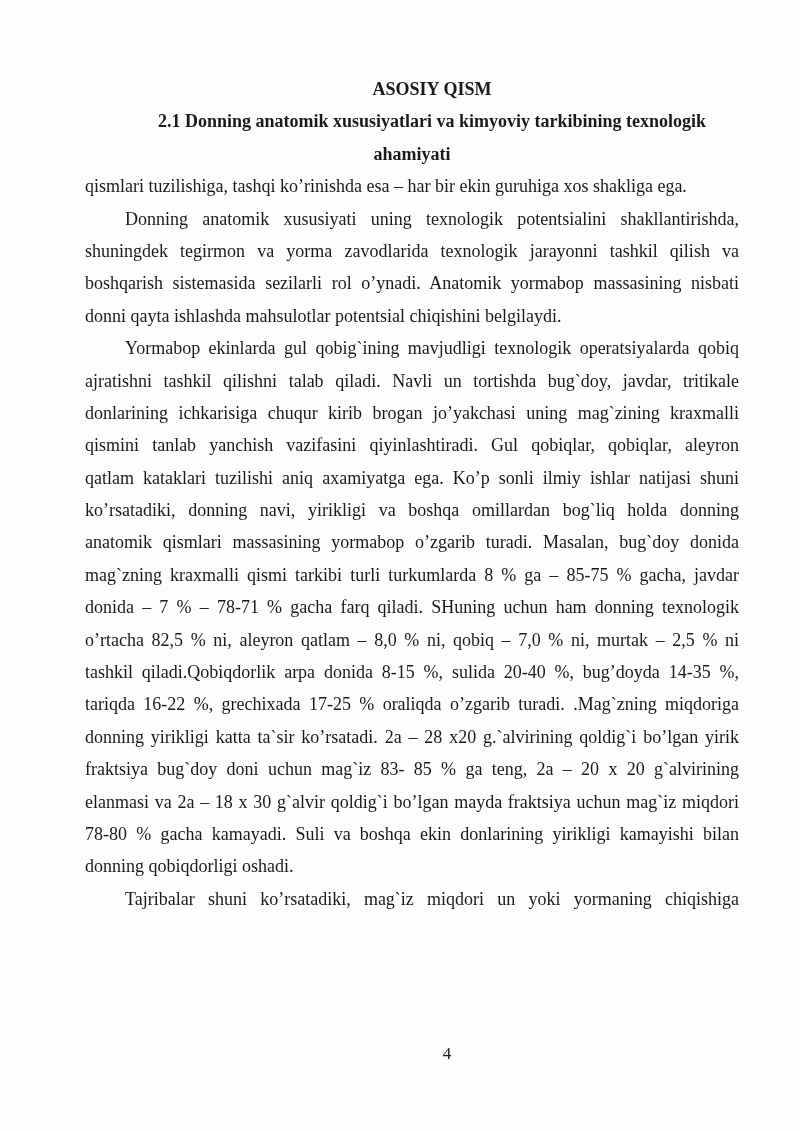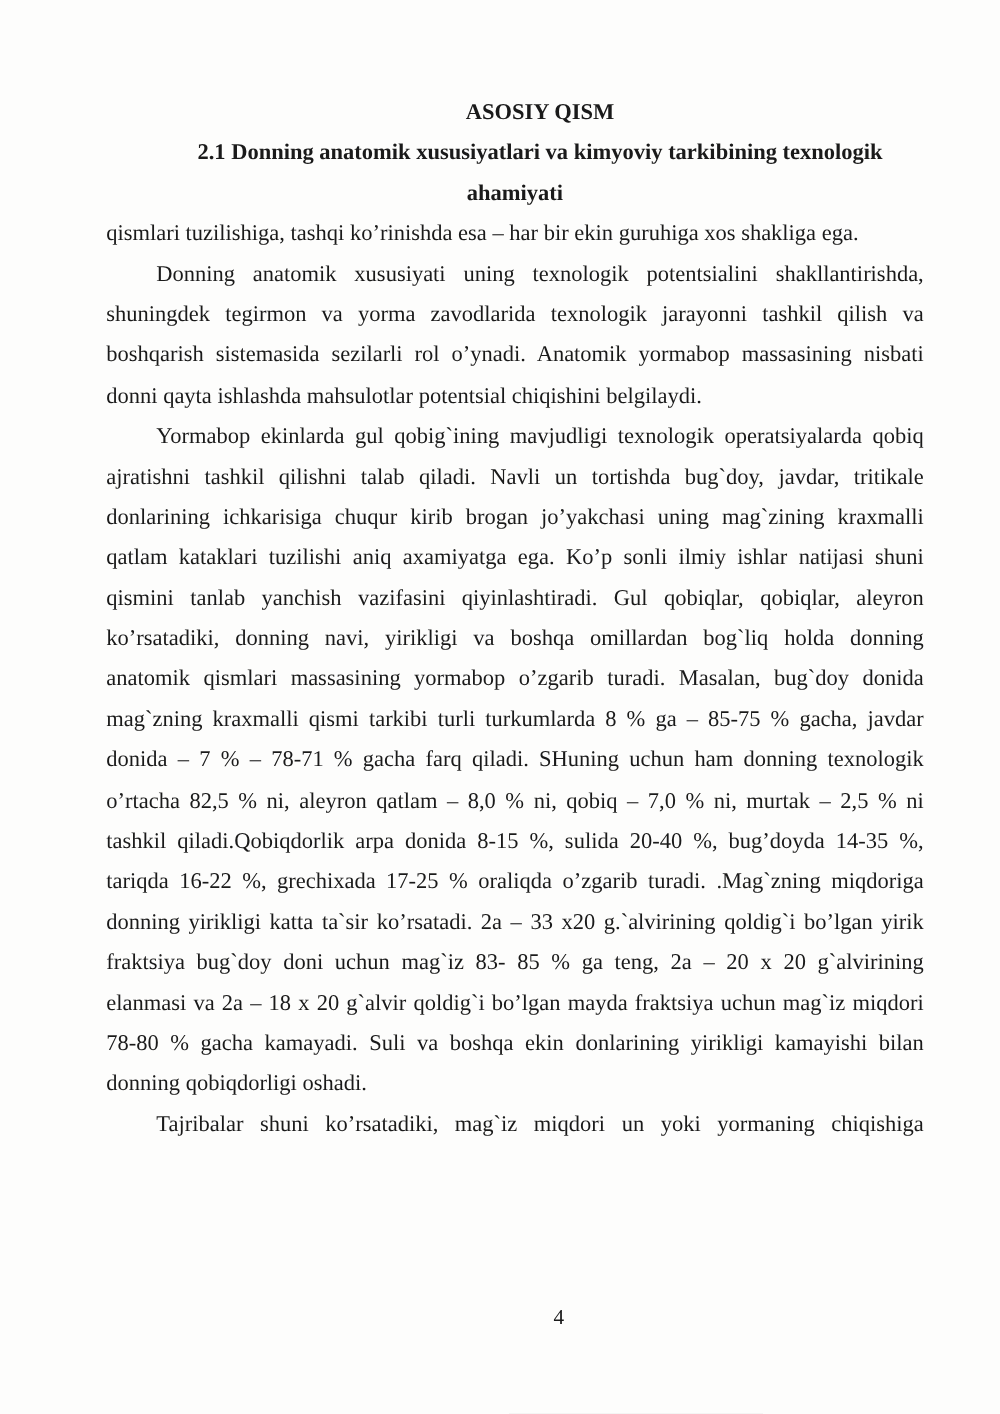--- a/index.html
+++ b/index.html
@@ -68,32 +68,32 @@
       <div class="paragraph">
         <div class="line first">Donning anatomik xususiyati uning texnologik potentsialini shakllantirishda,</div>
         <div class="line">shuningdek tegirmon va yorma zavodlarida texnologik jarayonni tashkil qilish va</div>
         <div class="line">boshqarish sistemasida sezilarli rol o’ynadi. Anatomik yormabop massasining nisbati</div>
         <div class="line last">donni qayta ishlashda mahsulotlar potentsial chiqishini belgilaydi.</div>
       </div>
       <div class="paragraph">
         <div class="line first">Yormabop ekinlarda gul qobig`ining mavjudligi texnologik operatsiyalarda qobiq</div>
         <div class="line">ajratishni tashkil qilishni talab qiladi. Navli un tortishda bug`doy, javdar, tritikale</div>
         <div class="line">donlarining ichkarisiga chuqur kirib brogan jo’yakchasi uning mag`zining kraxmalli</div>
+        <div class="line">qismini tanlab yanchish vazifasini qiyinlashtiradi. Gul qobiqlar, qobiqlar, aleyron</div>
         <div class="line">qatlam kataklari tuzilishi aniq axamiyatga ega. Ko’p sonli ilmiy ishlar natijasi shuni</div>
-        <div class="line">qismini tanlab yanchish vazifasini qiyinlashtiradi. Gul qobiqlar, qobiqlar, aleyron</div>
         <div class="line">ko’rsatadiki, donning navi, yirikligi va boshqa omillardan bog`liq holda donning</div>
         <div class="line">anatomik qismlari massasining yormabop o’zgarib turadi. Masalan, bug`doy donida</div>
         <div class="line">mag`zning kraxmalli qismi tarkibi turli turkumlarda 8 % ga – 85-75 % gacha, javdar</div>
         <div class="line">donida – 7 % – 78-71 % gacha farq qiladi. SHuning uchun ham donning texnologik</div>
         <div class="line">o’rtacha 82,5 % ni, aleyron qatlam – 8,0 % ni, qobiq – 7,0 % ni, murtak – 2,5 % ni</div>
         <div class="line">tashkil qiladi.Qobiqdorlik arpa donida 8-15 %, sulida 20-40 %, bug’doyda 14-35 %,</div>
         <div class="line">tariqda 16-22 %, grechixada 17-25 % oraliqda o’zgarib turadi. .Mag`zning miqdoriga</div>
-        <div class="line">donning yirikligi katta ta`sir ko’rsatadi. 2a – 33 x20 g.`alvirining qoldig`i bo’lgan yirik</div>
+        <div class="line">donning yirikligi katta ta`sir ko’rsatadi. 2a – 28 x20 g.`alvirining qoldig`i bo’lgan yirik</div>
         <div class="line">fraktsiya bug`doy doni uchun mag`iz 83- 85 % ga teng, 2a – 20 x 20 g`alvirining</div>
-        <div class="line">elanmasi va 2a – 18 x 20 g`alvir qoldig`i bo’lgan mayda fraktsiya uchun mag`iz miqdori</div>
+        <div class="line">elanmasi va 2a – 18 x 30 g`alvir qoldig`i bo’lgan mayda fraktsiya uchun mag`iz miqdori</div>
         <div class="line">78-80 % gacha kamayadi. Suli va boshqa ekin donlarining yirikligi kamayishi bilan</div>
         <div class="line last">donning qobiqdorligi oshadi.</div>
       </div>
       <div class="paragraph">
         <div class="line first">Tajribalar shuni ko’rsatadiki, mag`iz miqdori un yoki yormaning chiqishiga</div>
       </div>
     </div>
   <div class="footer">4</div>
 </div>
 

